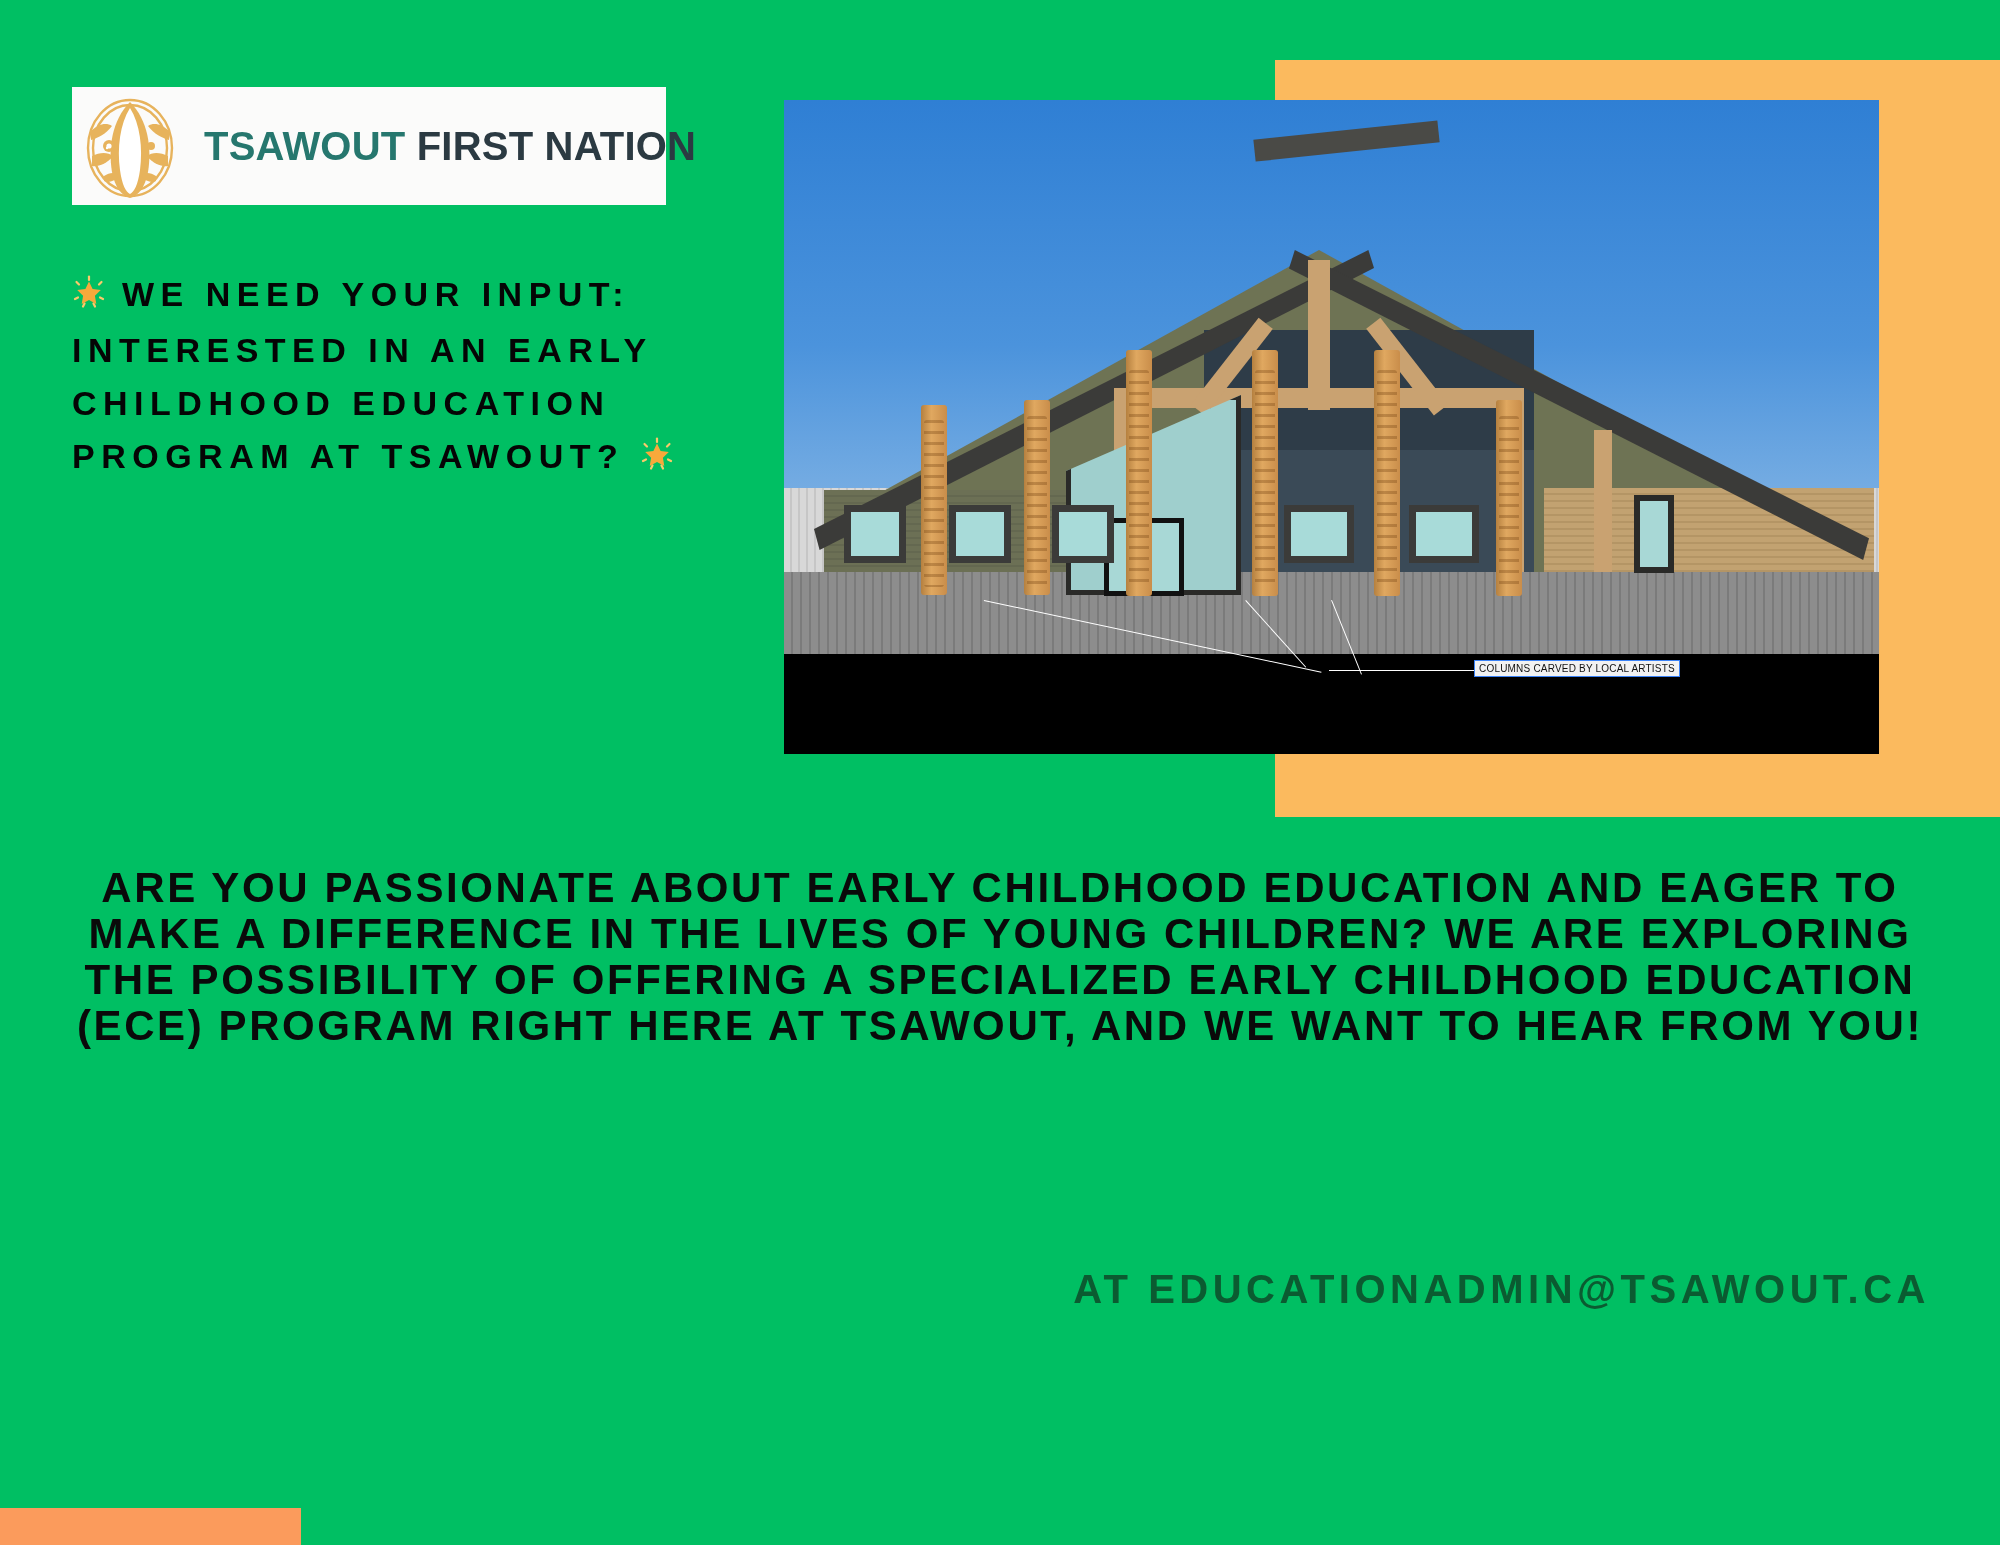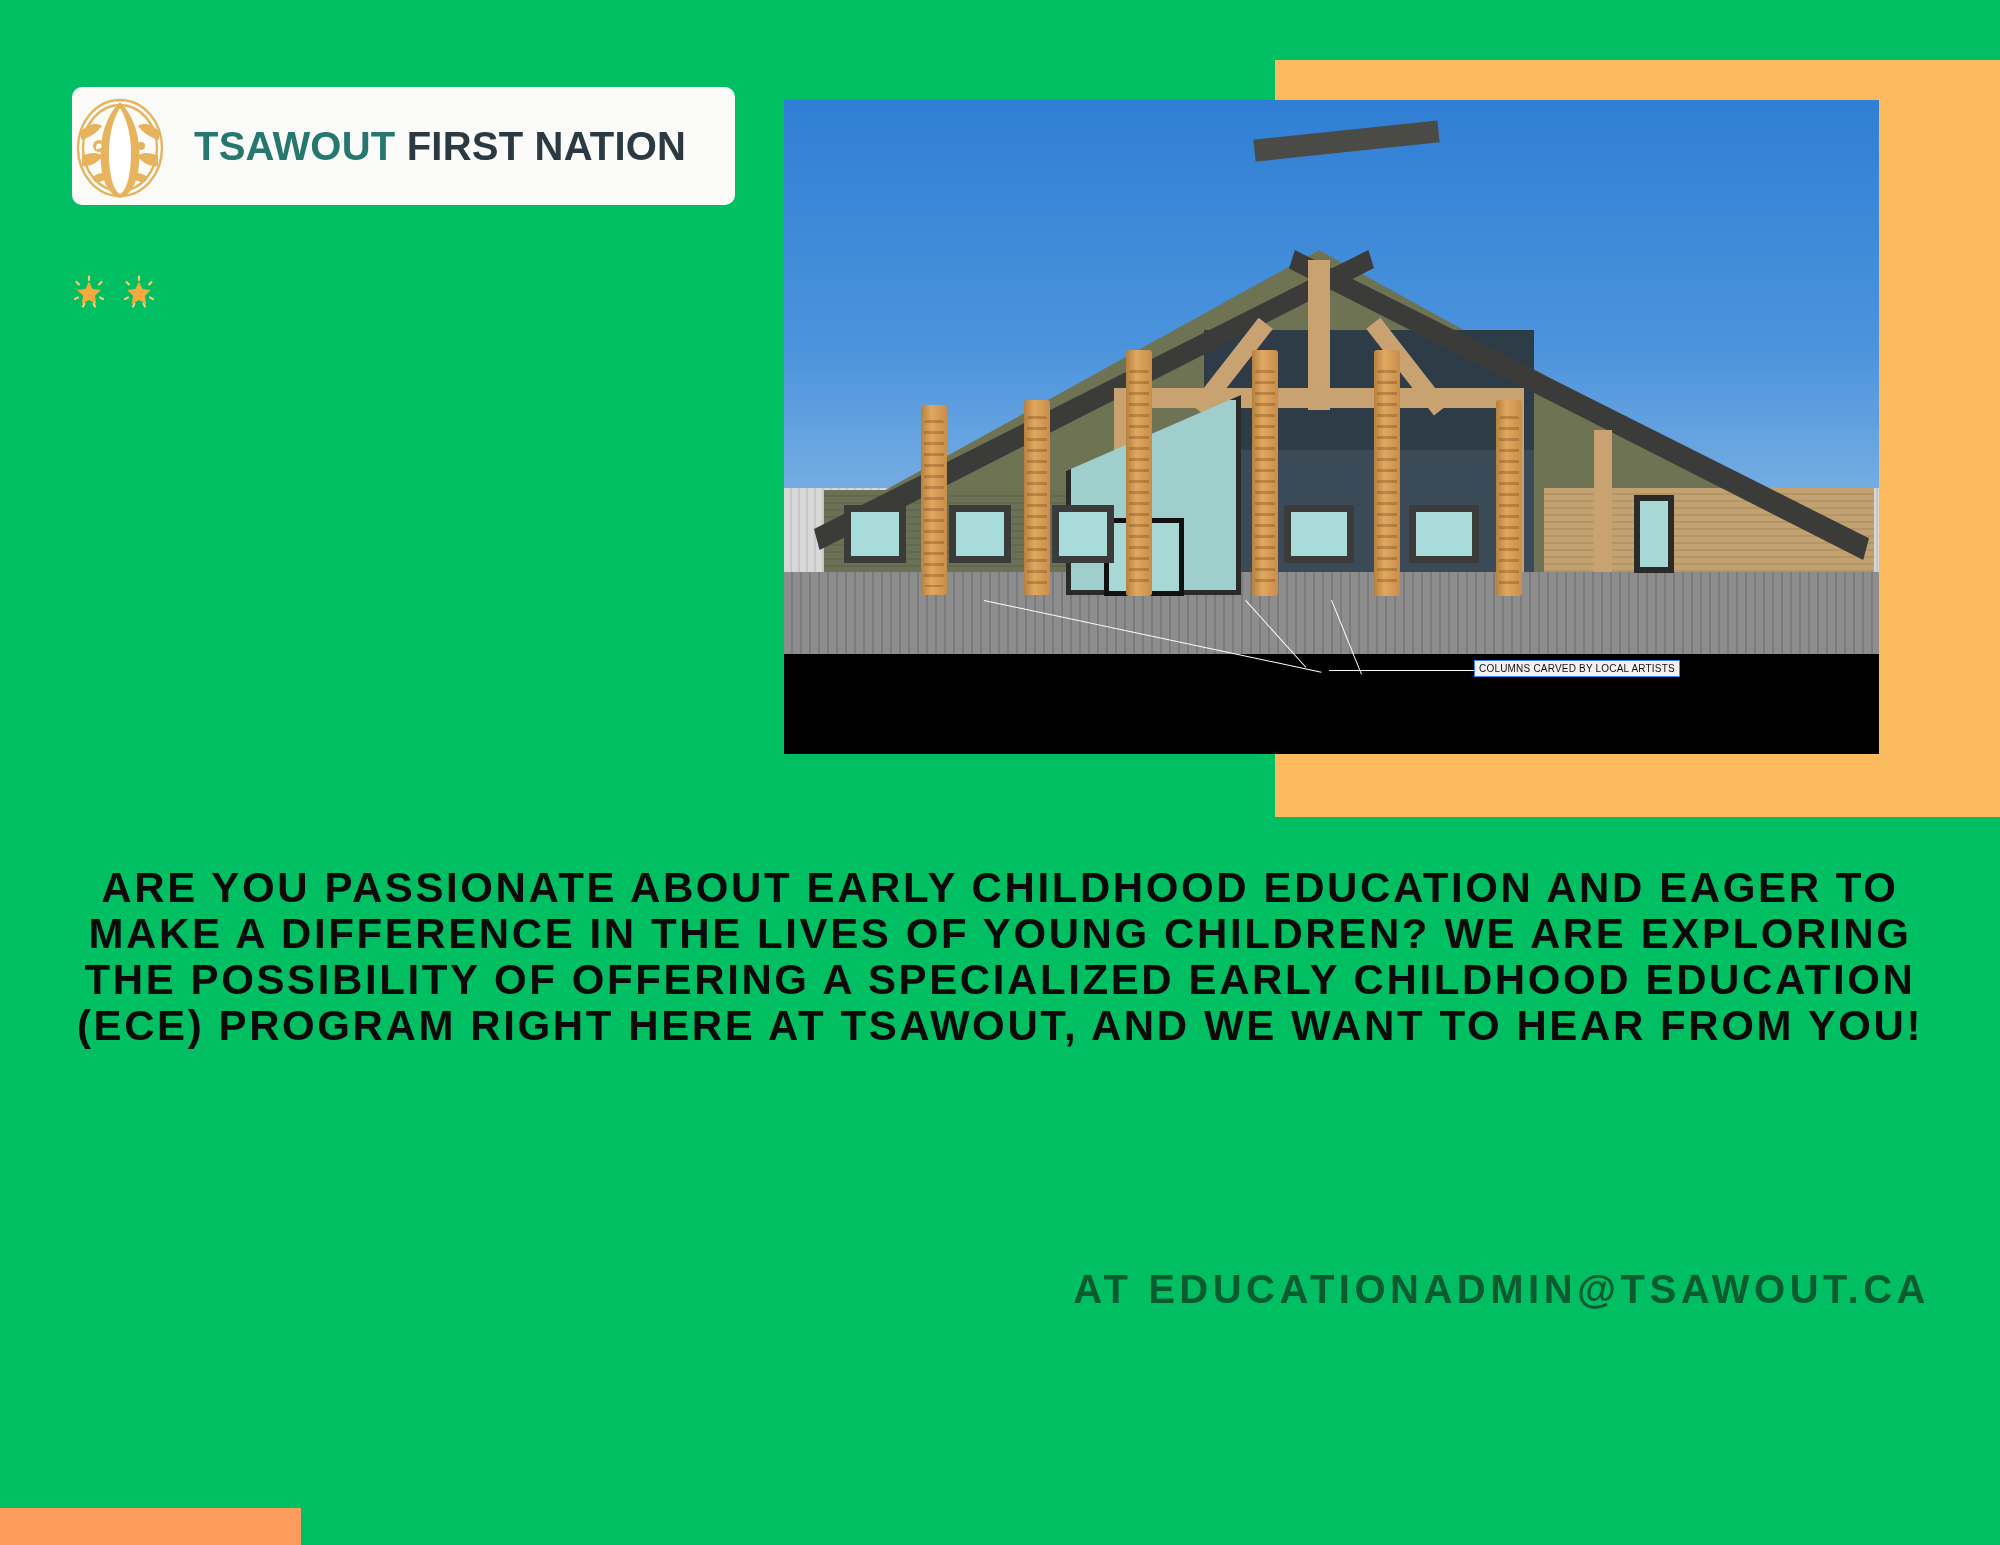--- a/index.html
+++ b/index.html
@@ -16,23 +16,23 @@
     position:absolute; left:1275px; top:60px; width:725px; height:757px;
     background:#FBBA5E; z-index:1;
   }
   .orange-bar{
     position:absolute; left:0; top:1508px; width:301px; height:37px;
     background:#FB9B5C; z-index:3;
   }
 
   
   .logo-box{
-    position:absolute; left:72px; top:87px; width:663px; height:118px;
+    position:absolute; left:72px; top:87px; width:594px; height:118px;
     background:#FBFBFA; z-index:4;
-    display:flex; align-items:center; border-radius:10px;
+    display:flex; align-items:center; padding-left:10px;
   }
   .logo-mark{ width:96px; height:112px; flex:0 0 96px; position:relative; }
   .logo-text{
     margin-left:26px;
     font-family:"Liberation Sans", sans-serif;
     font-weight:bold; font-size:40px; letter-spacing:0.2px;
     white-space:nowrap;
   }
   .logo-text .tsawout{ color:#26776E; }
   .logo-text .firstnation{ color:#2B3A42; }
@@ -211,20 +211,21 @@
         <line x1="4.5" y1="7" x2="7" y2="9.5"></line>
         <line x1="29.5" y1="7" x2="27" y2="9.5"></line>
         <line x1="3" y1="24" x2="6" y2="22.5"></line>
         <line x1="31" y1="24" x2="28" y2="22.5"></line>
         <line x1="11" y1="31.5" x2="12.5" y2="28.5"></line>
         <line x1="23" y1="31.5" x2="21.5" y2="28.5"></line>
       </g>
       <path d="M17 6.5 L20.6 13.9 L28.8 15.1 L22.9 20.8 L24.3 28.9 L17 25.1 L9.7 28.9 L11.1 20.8 L5.2 15.1 L13.4 13.9 Z" fill="#F8A93B"></path>
     </svg>
   </span>
+  <span>WE NEED YOUR INPUT: INTERESTED IN AN EARLY CHILDHOOD EDUCATION PROGRAM AT TSAWOUT?</span>
   <span class="star">
     <svg width="34" height="34" viewBox="0 0 34 34" aria-hidden="true">
       <g stroke="#FBC96B" stroke-width="2.2" stroke-linecap="round">
         <line x1="17" y1="1.5" x2="17" y2="5"></line>
         <line x1="4.5" y1="7" x2="7" y2="9.5"></line>
         <line x1="29.5" y1="7" x2="27" y2="9.5"></line>
         <line x1="3" y1="24" x2="6" y2="22.5"></line>
         <line x1="31" y1="24" x2="28" y2="22.5"></line>
         <line x1="11" y1="31.5" x2="12.5" y2="28.5"></line>
         <line x1="23" y1="31.5" x2="21.5" y2="28.5"></line>

